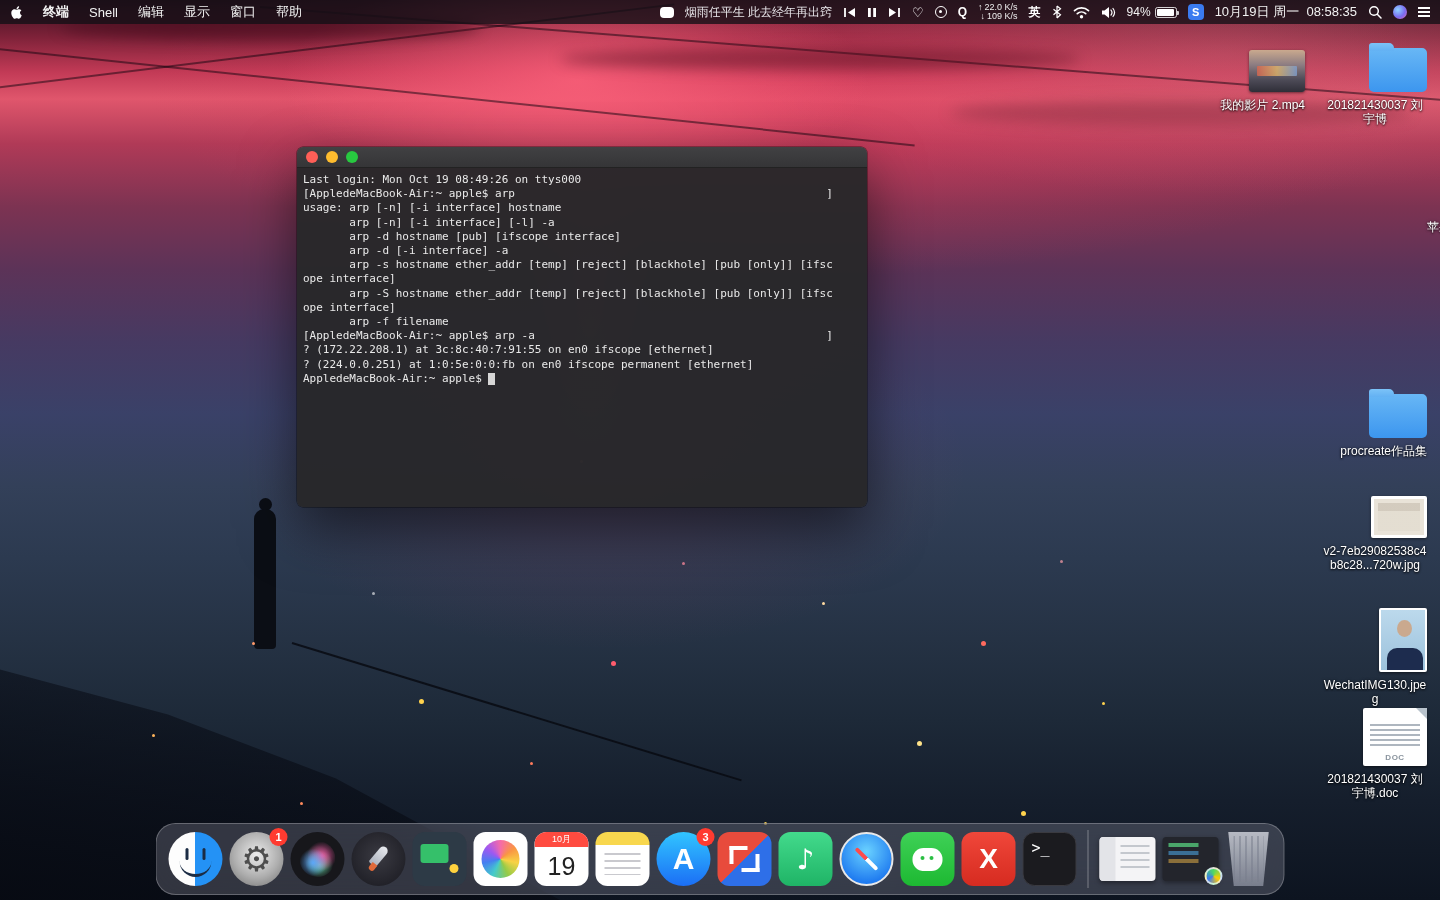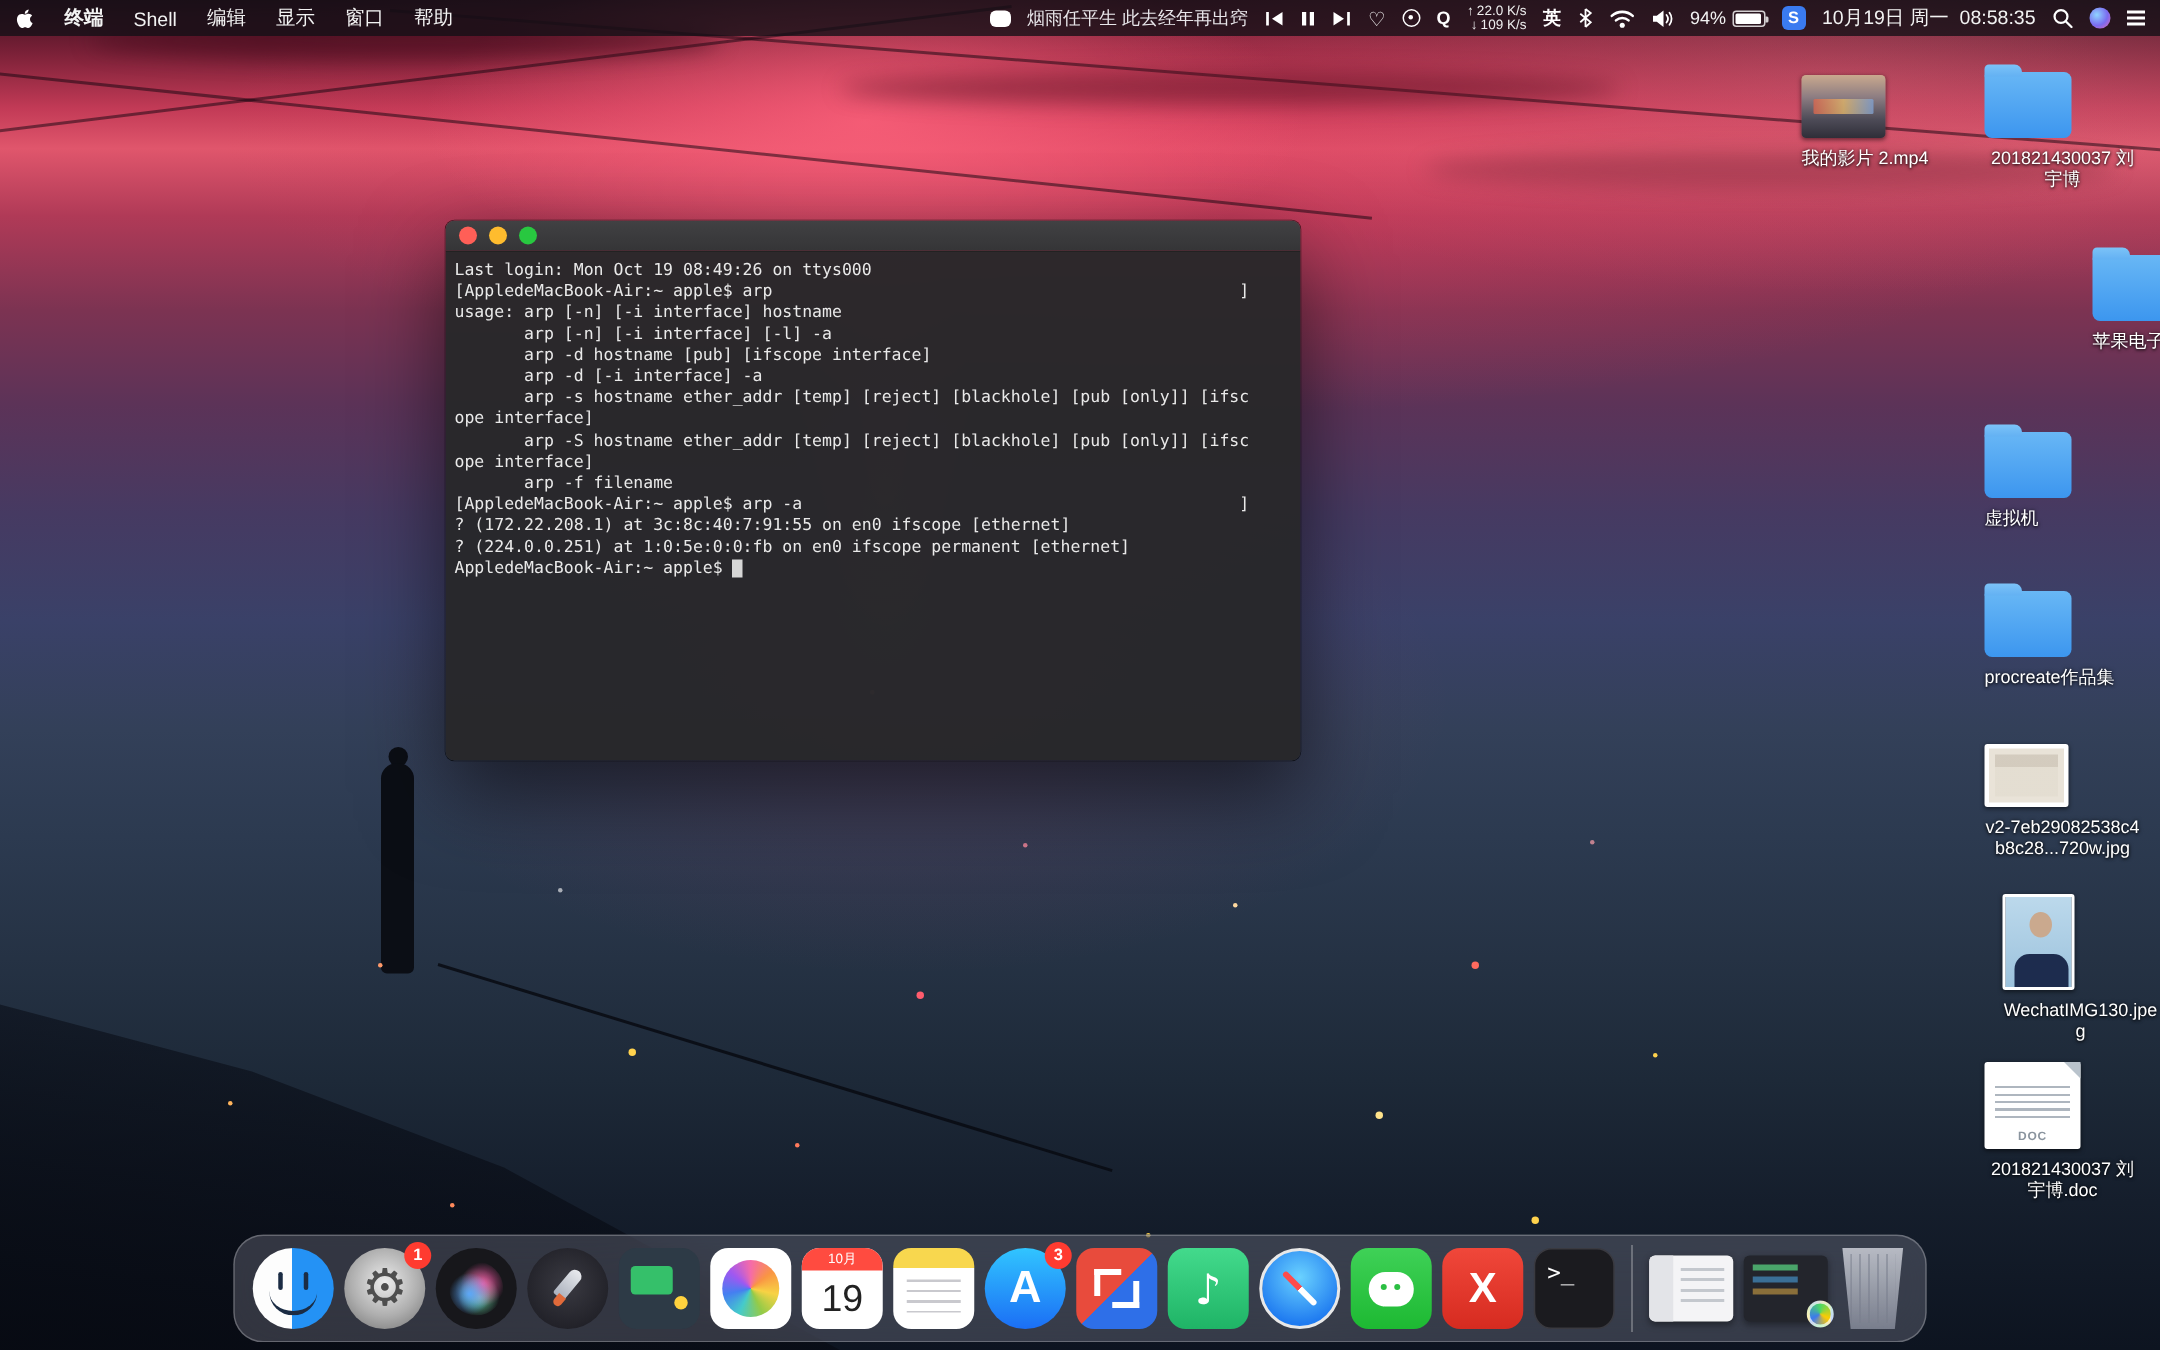--- a/index.html
+++ b/index.html
@@ -89,21 +89,21 @@
   .term-title { position:absolute; left:0; right:0; text-align:center; font-size:12px; color:#c8c8c8;
     display:flex; align-items:center; justify-content:center; gap:5px; pointer-events:none; }
   .home-ic { width:12px; height:10px; background:linear-gradient(180deg,#6fb8f2,#3e93e8); border-radius:2px; position:relative; display:inline-block; }
   .home-ic::after { content:""; position:absolute; top:2.5px; left:2.5px; border-left:3.5px solid transparent; border-right:3.5px solid transparent; border-bottom:4px solid #fff; }
   .term-body { height:339px; background:rgba(40,40,42,0.96); padding:5px 6px; cursor:text; }
   .term-body pre, .prompt-row { font-family:"DejaVu Sans Mono", monospace; font-size:11px; line-height:14.2px; color:#e9e9e9; white-space:pre; }
   .prompt-row { display:flex; align-items:center; }
   .cursor { display:inline-block; width:7px; height:12px; background:#d6d6d6; margin-left:0; }
 
   
-  .dicon-cell { position:absolute; width:104px; display:flex; flex-direction:column; align-items:flex-start; cursor:default; z-index:10; }
+  .dicon-cell { position:absolute; width:104px; display:flex; flex-direction:column; align-items:flex-end; cursor:default; z-index:10; }
   .dicon-art { display:flex; align-items:flex-end; justify-content:center; }
   .dicon-label { margin-top:6px; font-size:12px; line-height:14px; color:#fff; text-align:center;
     text-shadow:0 1px 2px rgba(0,0,0,0.85), 0 0 3px rgba(0,0,0,0.6); word-break:break-all; max-width:104px; }
   .folder-ic { width:58px; height:44px; position:relative; background:linear-gradient(180deg,#68b7f5,#3c96ef); border-radius:3px 5px 5px 5px; }
   .folder-ic::before { content:""; position:absolute; top:-5px; left:0; width:25px; height:8px;
     background:linear-gradient(180deg,#7cc3f8,#63b1f3); border-radius:3px 5px 0 0; }
   .video-thumb { width:56px; height:42px; border-radius:3px;
     background:linear-gradient(180deg,#caa98e 0%,#8d7d82 35%,#4e4c58 70%,#2f2e38 100%); position:relative; box-shadow:0 1px 3px rgba(0,0,0,0.5); }
   .video-thumb::after { content:""; position:absolute; left:8px; top:16px; width:40px; height:10px;
     background:linear-gradient(90deg,#d8654f, #e0b469, #7e9fd0); opacity:0.8; border-radius:1px; }
@@ -340,39 +340,33 @@
         <div class="folder-ic"></div>
       </div>
     <div class="dicon-label">201821430037 刘宇博</div>
   </div>
   <div class="dicon-cell" style="left:1395px; top:158px;">
     <div class="dicon-art" style="height:56px;">
         <div class="folder-ic"></div>
       </div>
     <div class="dicon-label">苹果电子账单</div>
   </div>
-  <div class="dicon-cell" style="left:1323px; top:276px;">
-    <div class="dicon-art" style="height:56px;">
-        <div class="folder-ic"></div>
-      </div>
-    <div class="dicon-label">虚拟机</div>
-  </div>
   <div class="dicon-cell" style="left:1323px; top:382px;">
     <div class="dicon-art" style="height:56px;">
         <div class="folder-ic"></div>
       </div>
     <div class="dicon-label">procreate作品集</div>
   </div>
   <div class="dicon-cell" style="left:1323px; top:486px;">
     <div class="dicon-art" style="height:52px;">
         <div class="photo-thumb"></div>
       </div>
     <div class="dicon-label">v2-7eb29082538c4b8c28...720w.jpg</div>
   </div>
-  <div class="dicon-cell" style="left:1323px; top:588px;margin-left:12px;">
+  <div class="dicon-cell" style="left:1323px; top:600px;">
     <div class="dicon-art" style="height:72px;">
         <div class="portrait-thumb">
           <div class="p-head"></div>
           <div class="p-body"></div>
         </div>
       </div>
     <div class="dicon-label">WechatIMG130.jpeg</div>
   </div>
   <div class="dicon-cell" style="left:1323px; top:702px;">
     <div class="dicon-art" style="height:64px;">

